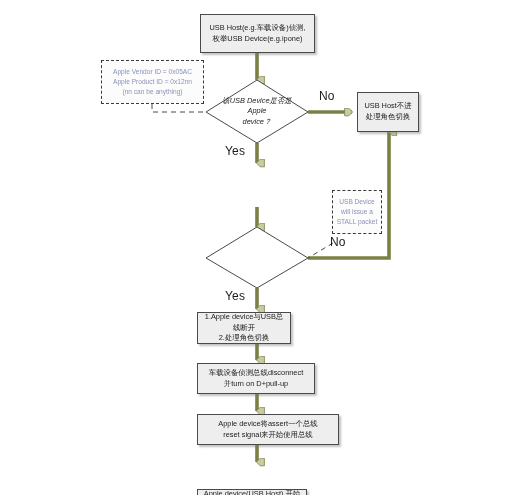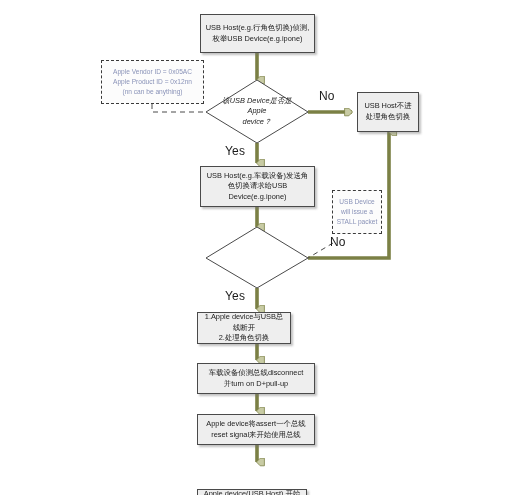--- a/index.html
+++ b/index.html
@@ -137,52 +137,47 @@
       <polygon points="257,227 308,258 257,288 206,258" fill="#ffffff" stroke="#4a4a4a" stroke-width="1"></polygon>
     </g>
 
     <g stroke="#4a4a4a" stroke-width="1" fill="none" stroke-dasharray="5,4">
       <polyline points="152,104 152,112 206,112"></polyline>
       <line x1="333" y1="243" x2="308" y2="258"></line>
     </g>
   </svg>
 
   <div class="node proc" style="left:200px; top:14px; width:115px; height:39px;">
-    <span class="txt">USB Host(e.g.行角色切换)侦测,
+    <span class="txt">USB Host(e.g.车载设备)侦测,
 枚举USB Device(e.g.ipone)</span>
   </div>
 
   <div class="node dec" style="left:206px; top:80px; width:102px; height:63px;font-style:italic;">
     <span class="dtext">该USB Device是否是Apple
 device？</span>
   </div>
 
   <div class="node proc" style="left:357px; top:92px; width:62px; height:40px;">
     <span class="txt">USB Host不进
 处理角色切换</span>
   </div>
 
-  <div class="node proc" style="left:200px; top:166px; width:115px; height:41px;">
-    <span class="txt">USB Host(e.g.车载设备)发送角
-色切换请求给USB
-Device(e.g.ipone)</span>
-  </div>
 
 
   <div class="node proc" style="left:197px; top:312px; width:94px; height:32px;">
     <span class="txt">1.Apple device与USB总线断开
 2.处理角色切换</span>
   </div>
 
   <div class="node proc" style="left:197px; top:363px; width:118px; height:31px;">
     <span class="txt">车载设备侦测总线disconnect
 并turn on D+pull-up</span>
   </div>
 
-  <div class="node proc" style="left:197px; top:414px; width:118px; height:31px;">
+  <div class="node proc" style="left:197px; top:414px; width:142px; height:31px;">
     <span class="txt">Apple device将assert一个总线
 reset signal来开始使用总线</span>
   </div>
 
   <div class="node proc" style="left:197px; top:465px; width:110px; height:31px;margin-top:24px;">
     <span class="txt">Apple device(USB Host) 开始对
 车载设备(USB device)的枚举</span>
   </div>
 
   <div class="note" style="left:101px; top:60px; width:103px; height:44px;">

